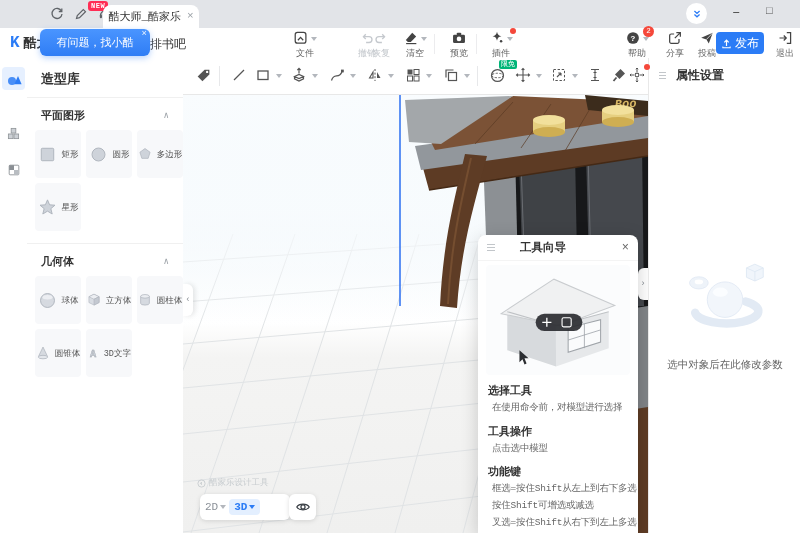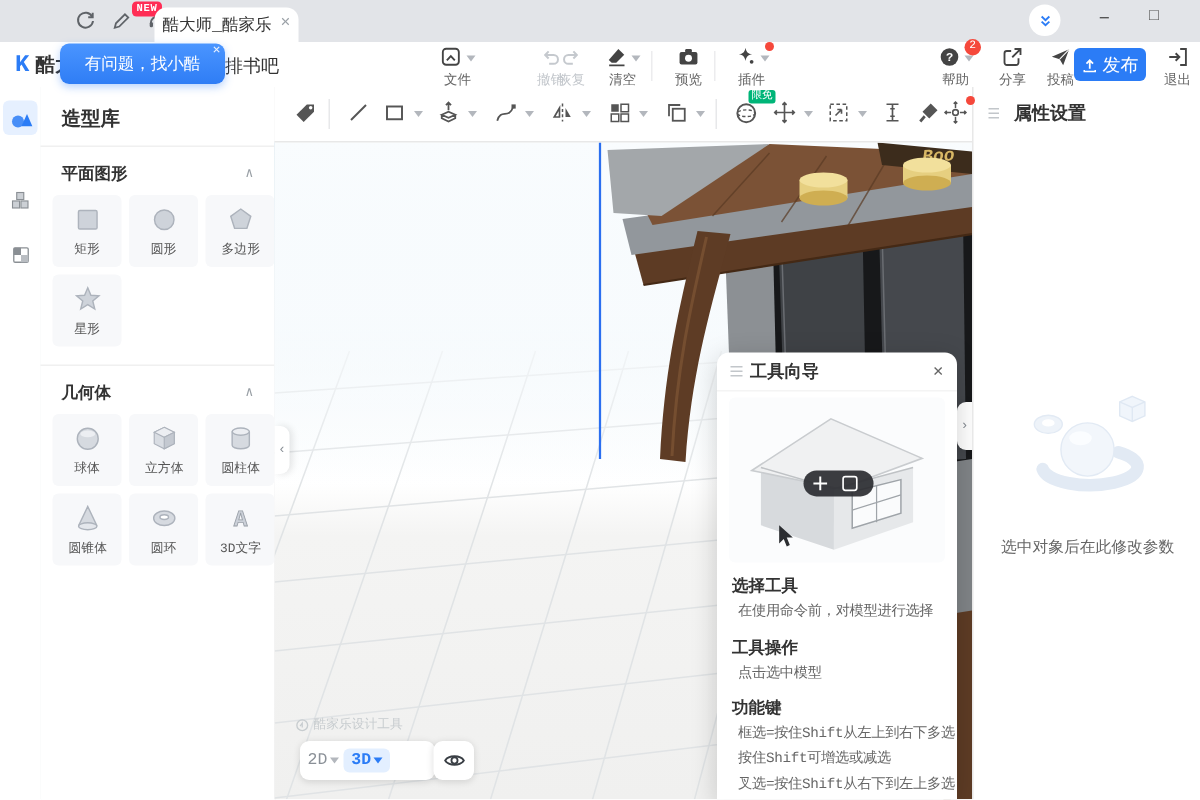--- a/index.html
+++ b/index.html
@@ -45,21 +45,21 @@
   .leftrail{position:absolute;left:0;top:58px;width:27px;height:475px;background:#fff;border-right:1px solid #f0f1f2;}
   .rit{position:absolute;left:2px;width:23px;height:23px;border-radius:4px;display:flex;align-items:center;justify-content:center;}
   .rit.on{background:#e6f0ff;}
   
   .shapepanel{position:absolute;left:27px;top:58px;width:156px;height:478px;background:#fff;border-right:1px solid #e9eaec;}
   .sp-title{padding:12px 0 9px 14px;font-size:13px;font-weight:bold;color:#333;border-bottom:1px solid #f0f0f0;}
   .sec-h{display:flex;justify-content:space-between;align-items:center;padding:10px 14px 7px;font-size:11px;
          font-weight:bold;color:#333;}
   .sec-h .chev{color:#9aa0a6;font-size:9px;font-weight:normal;}
   .cards{display:grid;grid-template-columns:repeat(3,46px);gap:5px;padding:0 5px 8px 8px;}
-  .card{width:46px;height:48px;background:#f7f8fa;border-radius:4px;display:flex;flex-direction:column;
+  .card{width:46px;height:48px;background:#f7f8fa;border-radius:4px;display:flex;flex-direction:row;
         align-items:center;justify-content:center;gap:3px;}
   .card .clbl{font-size:9px;color:#555;transform:scale(.95);white-space:nowrap;}
   .sec2{border-top:1px solid #f0f0f0;margin-top:4px;}
   
   .viewport{position:absolute;left:183px;top:58px;width:465px;height:475px;}
   .vtoolbar{position:absolute;left:0;top:0;width:465px;height:36px;background:#fff;border-bottom:1px solid #e8e8e8;z-index:3;}
   .vt{position:absolute;top:9px;width:18px;height:18px;color:#555;}
   .vcaret{position:absolute;top:16px;}
   .vdiv{position:absolute;top:8px;width:1px;height:20px;background:#e7e8ea;}
   .gbadge{position:absolute;top:-7px;left:10px;background:#00b578;color:#fff;font-size:7px;
@@ -80,21 +80,21 @@
   .hdl{position:absolute;width:10px;height:32px;background:#fff;display:flex;align-items:center;justify-content:center;
        color:#8a9097;font-size:9px;z-index:6;}
   .hdl-l{left:0;top:190px;border-radius:0 6px 6px 0;box-shadow:2px 0 5px rgba(0,0,0,.10);}
   .hdl-r{right:0;top:174px;border-radius:6px 0 0 6px;box-shadow:-2px 0 5px rgba(0,0,0,.10);}
   
   .wizard{position:absolute;left:295px;top:141px;width:160px;height:298px;background:#fff;border-radius:8px 8px 0 0;
           box-shadow:0 4px 18px rgba(0,0,0,.18);overflow:hidden;z-index:7;}
   .wz-h{height:25px;display:flex;align-items:center;padding:0 9px;border-bottom:1px solid #f4f4f4;}
   .wz-drag{display:flex;flex-direction:column;gap:2px;margin-right:5px;}
   .wz-drag i{display:block;width:8px;height:1px;background:#c2c6ca;}
-  .wz-t{font-size:11.5px;font-weight:bold;color:#333;}
+  .wz-t{font-size:11.5px;font-weight:bold;color:#333;margin-left:20px;}
   .wz-x{margin-left:auto;color:#666;font-size:12px;line-height:1;}
   .wz-img{margin:4px 8px 2px;height:110px;background:#fbfcfd;border-radius:4px;display:flex;align-items:center;justify-content:center;}
   .wz-b{padding:0 10px;}
   .wz-b h4{font-size:11px;font-weight:bold;color:#333;margin:8px 0 3px;}
   .wz-b p{font-size:9.5px;color:#666;margin:2px 4px;line-height:1.55;white-space:nowrap;letter-spacing:-.2px;}
   
   .rightpanel{position:absolute;left:648px;top:58px;width:152px;height:475px;background:#fff;border-left:1px solid #e8e8e8;}
   .rp-h{display:flex;align-items:center;gap:5px;padding:9px 0 0 10px;}
   .rp-h .wz-drag i{width:7px;}
   .rp-t{font-size:12px;font-weight:bold;color:#333;}
@@ -319,27 +319,20 @@
             <ellipse cx="11" cy="6" rx="6" ry="2.5" fill="#eceef2" stroke="#adb3bc"></ellipse>
           </svg>
         <span class="clbl">圆柱体</span>
       </div>
       <div class="card">
         <svg viewBox="0 0 22 22" width="21">
             <path d="M11 2.8L17.3 16a6.5 2.4 0 0 1-12.6 0z" fill="#d6dae0" stroke="#adb3bc"></path>
             <ellipse cx="11" cy="16.6" rx="6.4" ry="2.4" fill="#e4e7ec" stroke="#adb3bc"></ellipse>
           </svg>
         <span class="clbl">圆锥体</span>
-      </div>
-      <div class="card">
-        <svg viewBox="0 0 22 22" width="21">
-            <ellipse cx="11" cy="11" rx="7.4" ry="5" fill="#d6dae0" stroke="#adb3bc"></ellipse>
-            <ellipse cx="11" cy="10.2" rx="3" ry="1.7" fill="#fff" stroke="#adb3bc"></ellipse>
-          </svg>
-        <span class="clbl">圆环</span>
       </div>
       <div class="card">
         <svg viewBox="0 0 22 22" width="21">
             <text x="11" y="16.5" text-anchor="middle" font-size="16" font-weight="bold" fill="#ccd1d9" stroke="#9aa0a8" stroke-width=".6">A</text>
           </svg>
         <span class="clbl">3D文字</span>
       </div>
     </div>
   </div>
 

